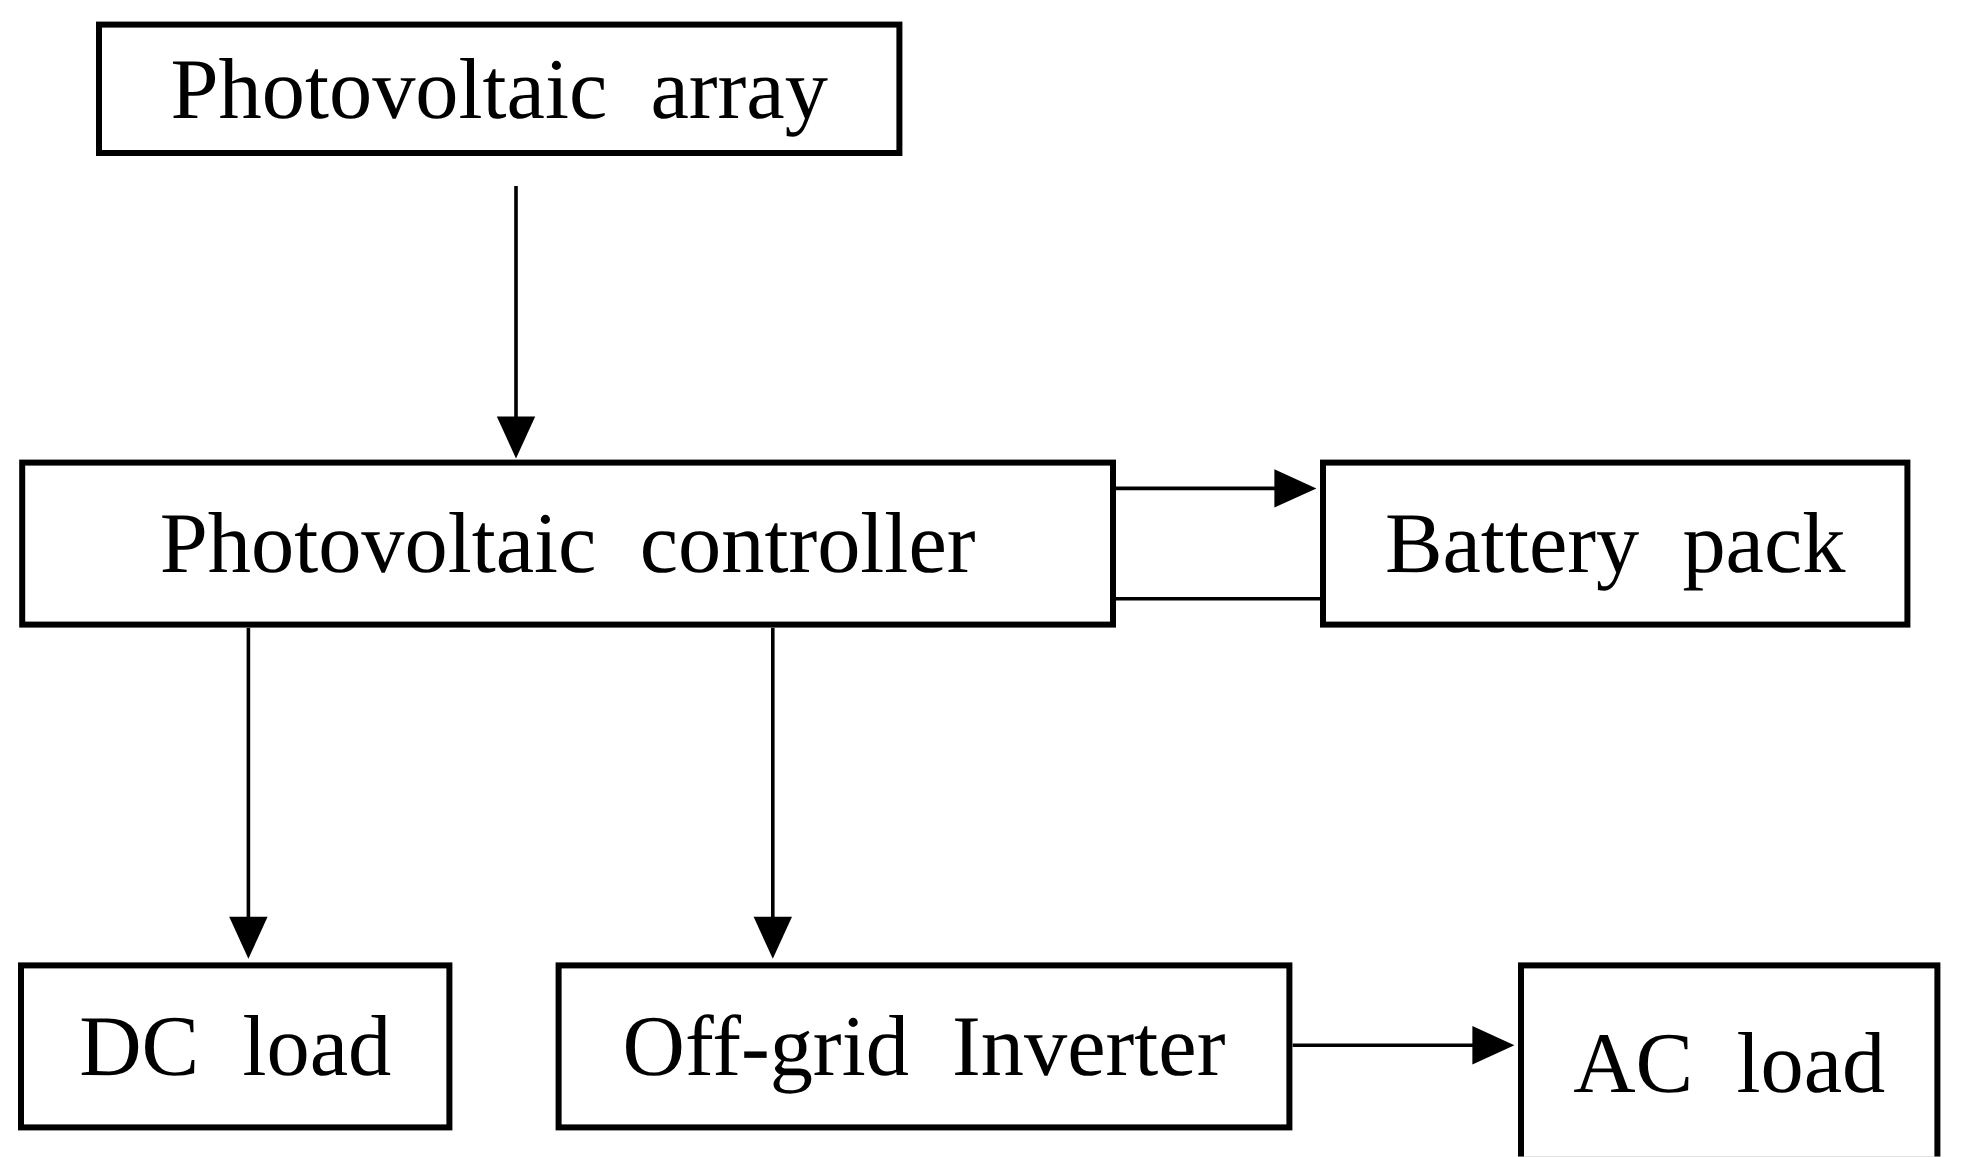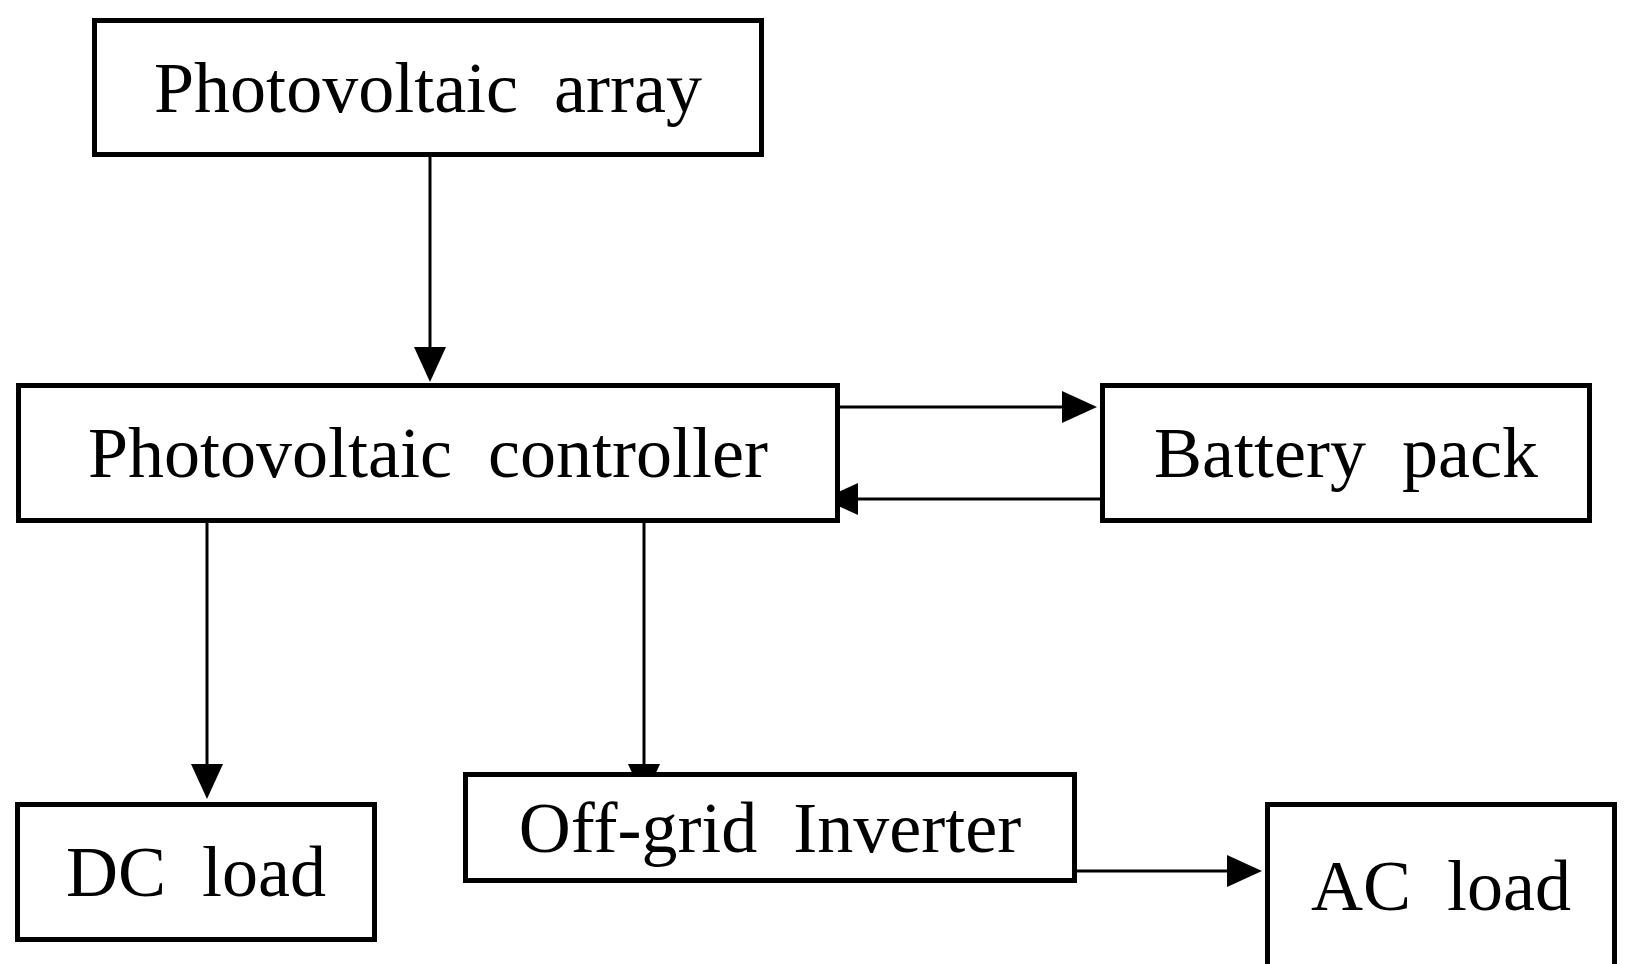--- a/index.html
+++ b/index.html
@@ -23,25 +23,25 @@
     display: flex;
     align-items: center;
     justify-content: center;
     font-size: 72px;
     line-height: 1;
     color: #000000;
     word-spacing: 18px;
     white-space: nowrap;
     z-index: 2;
   }
-  #node-array      { left: 92px;   top: 18px;  width: 672px; height: 139px; }
-  #node-controller { left: 16px;   top: 383px; width: 824px; height: 140px; }
+  #node-array      { left: 80px;   top: 18px;  width: 672px; height: 112px; }
+  #node-controller { left: 16px;   top: 383px; width: 914px; height: 140px; }
   #node-battery    { left: 1100px; top: 383px; width: 492px; height: 140px; }
   #node-dc-load    { left: 15px;   top: 802px; width: 362px; height: 140px; align-items: center; }
-  #node-inverter   { left: 463px;  top: 772px; width: 614px; height: 111px; }
+  #node-inverter   { left: 463px;  top: 802px; width: 614px; height: 140px; }
   #node-ac-load    { left: 1265px; top: 802px; width: 352px; height: 167px; }
   .arrows {
     position: absolute;
     left: 0;
     top: 0;
     width: 1640px;
     height: 964px;
     z-index: 1;
     pointer-events: none;
   }

